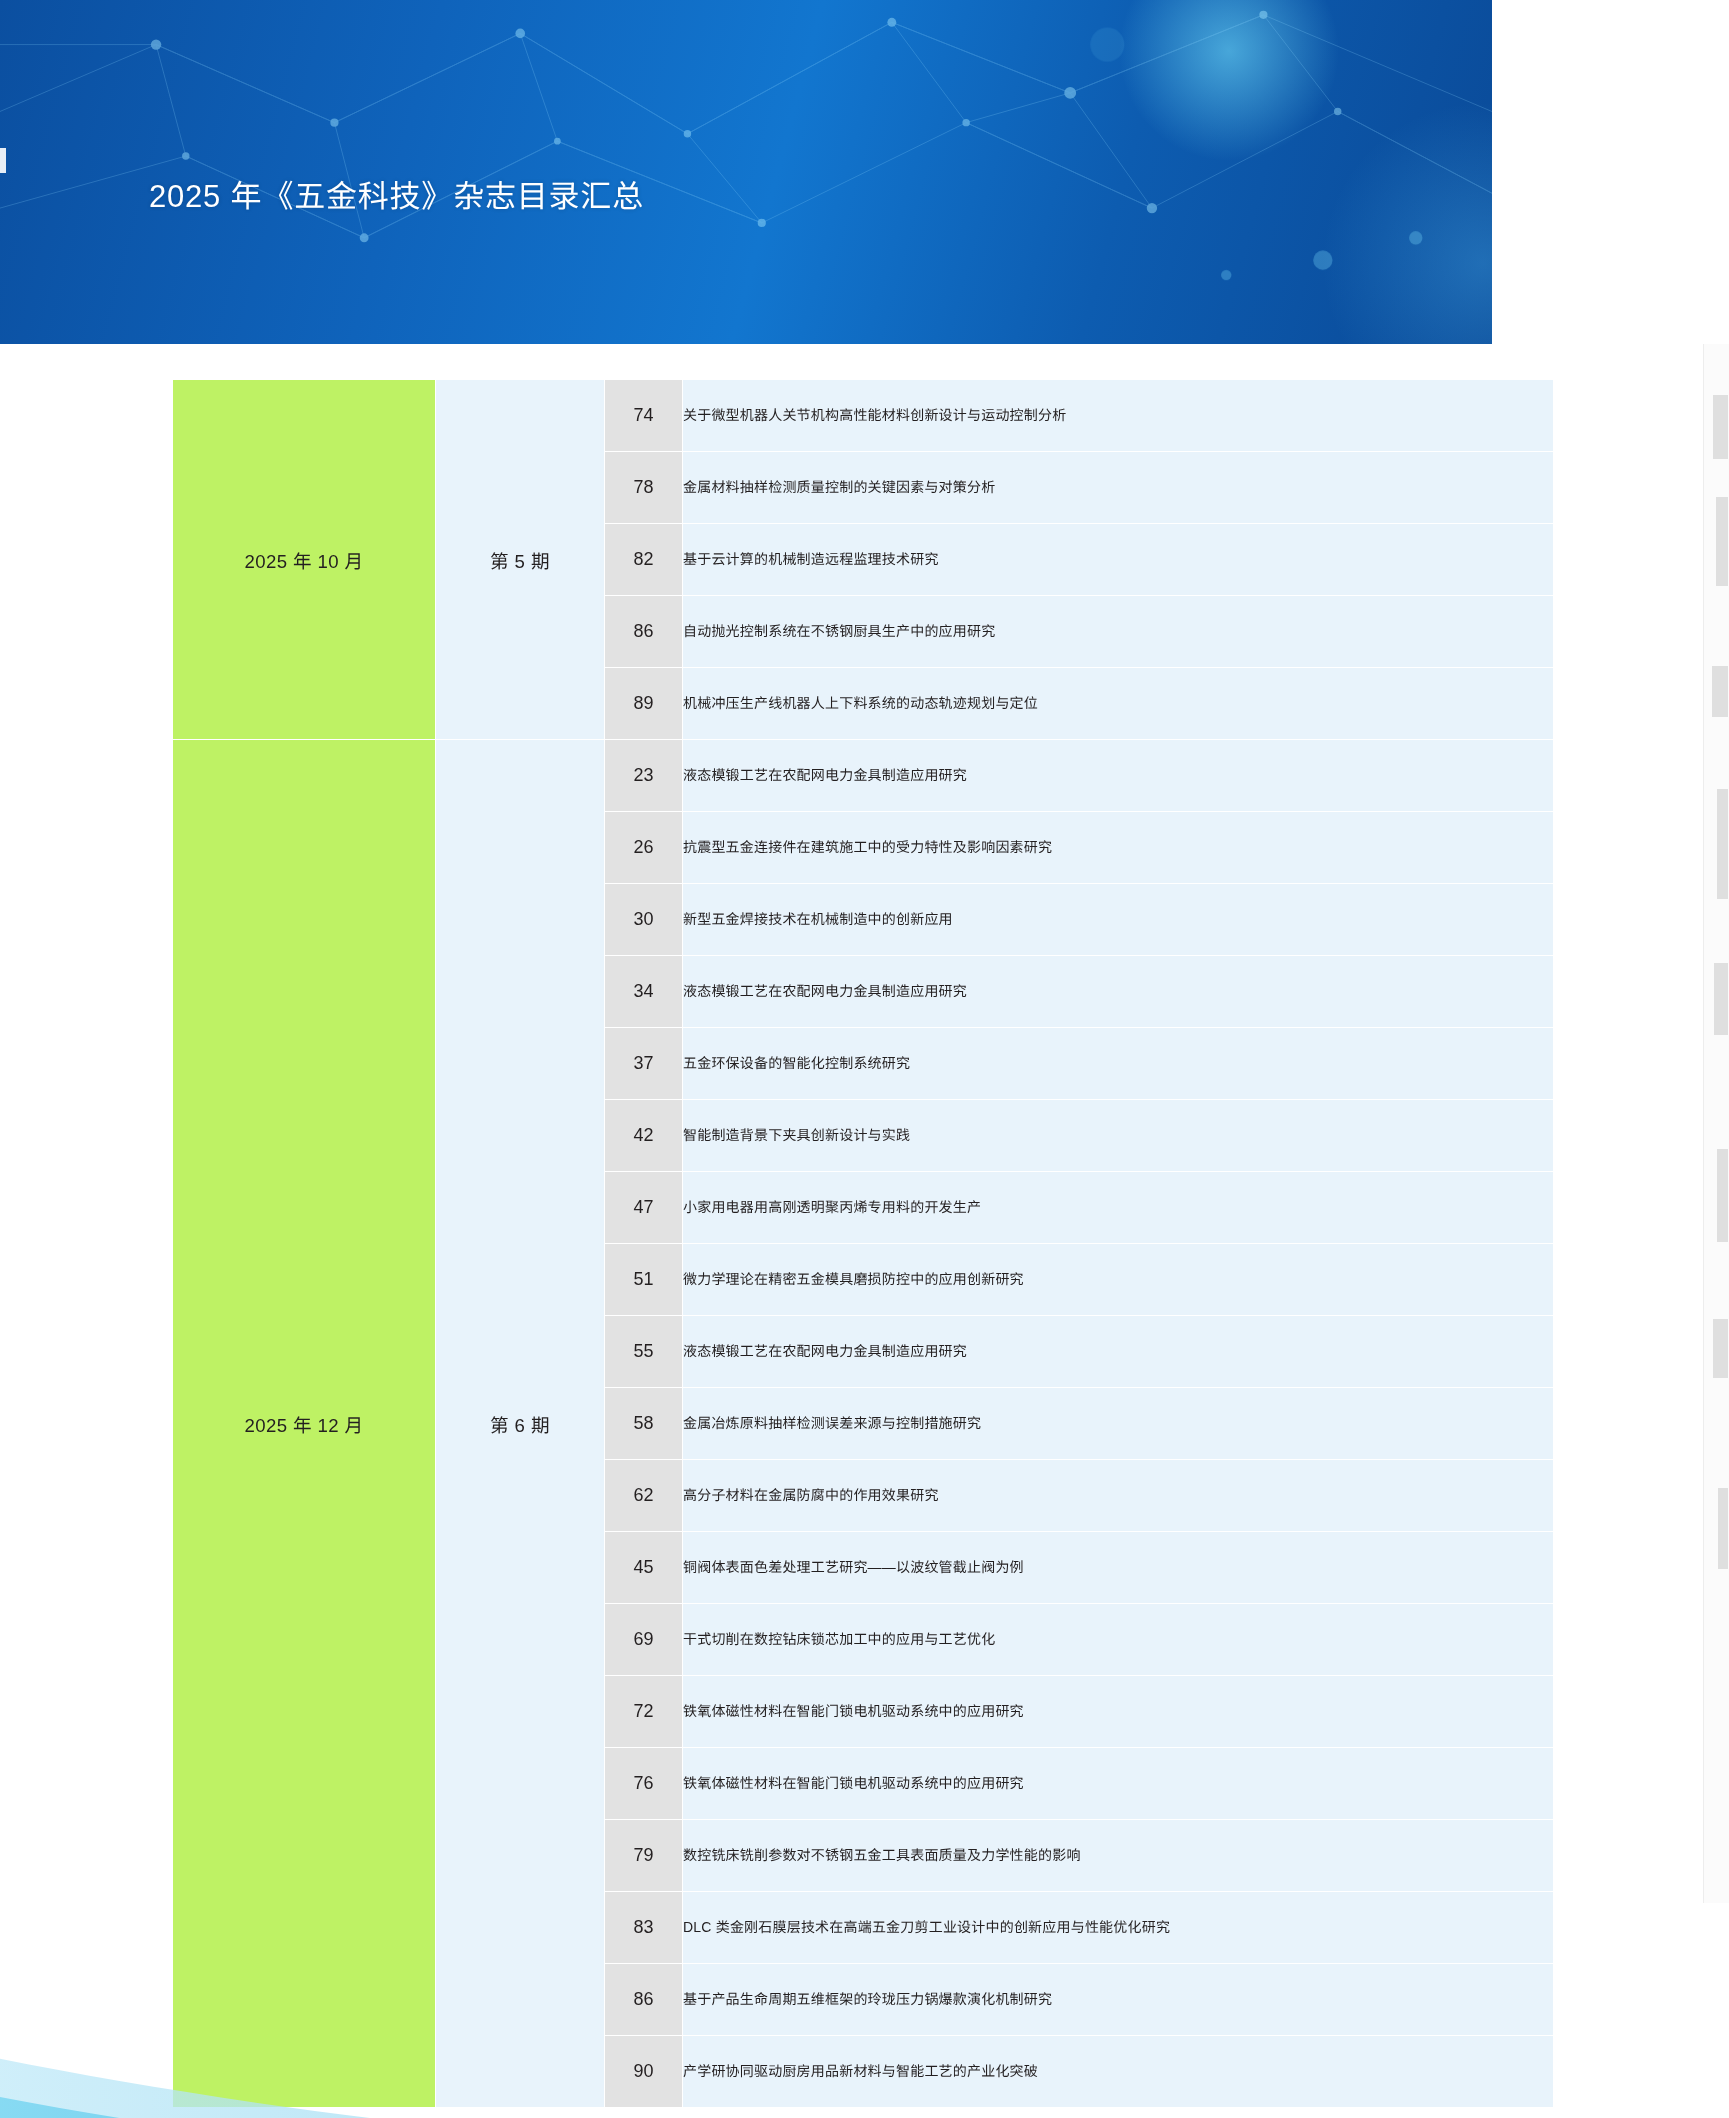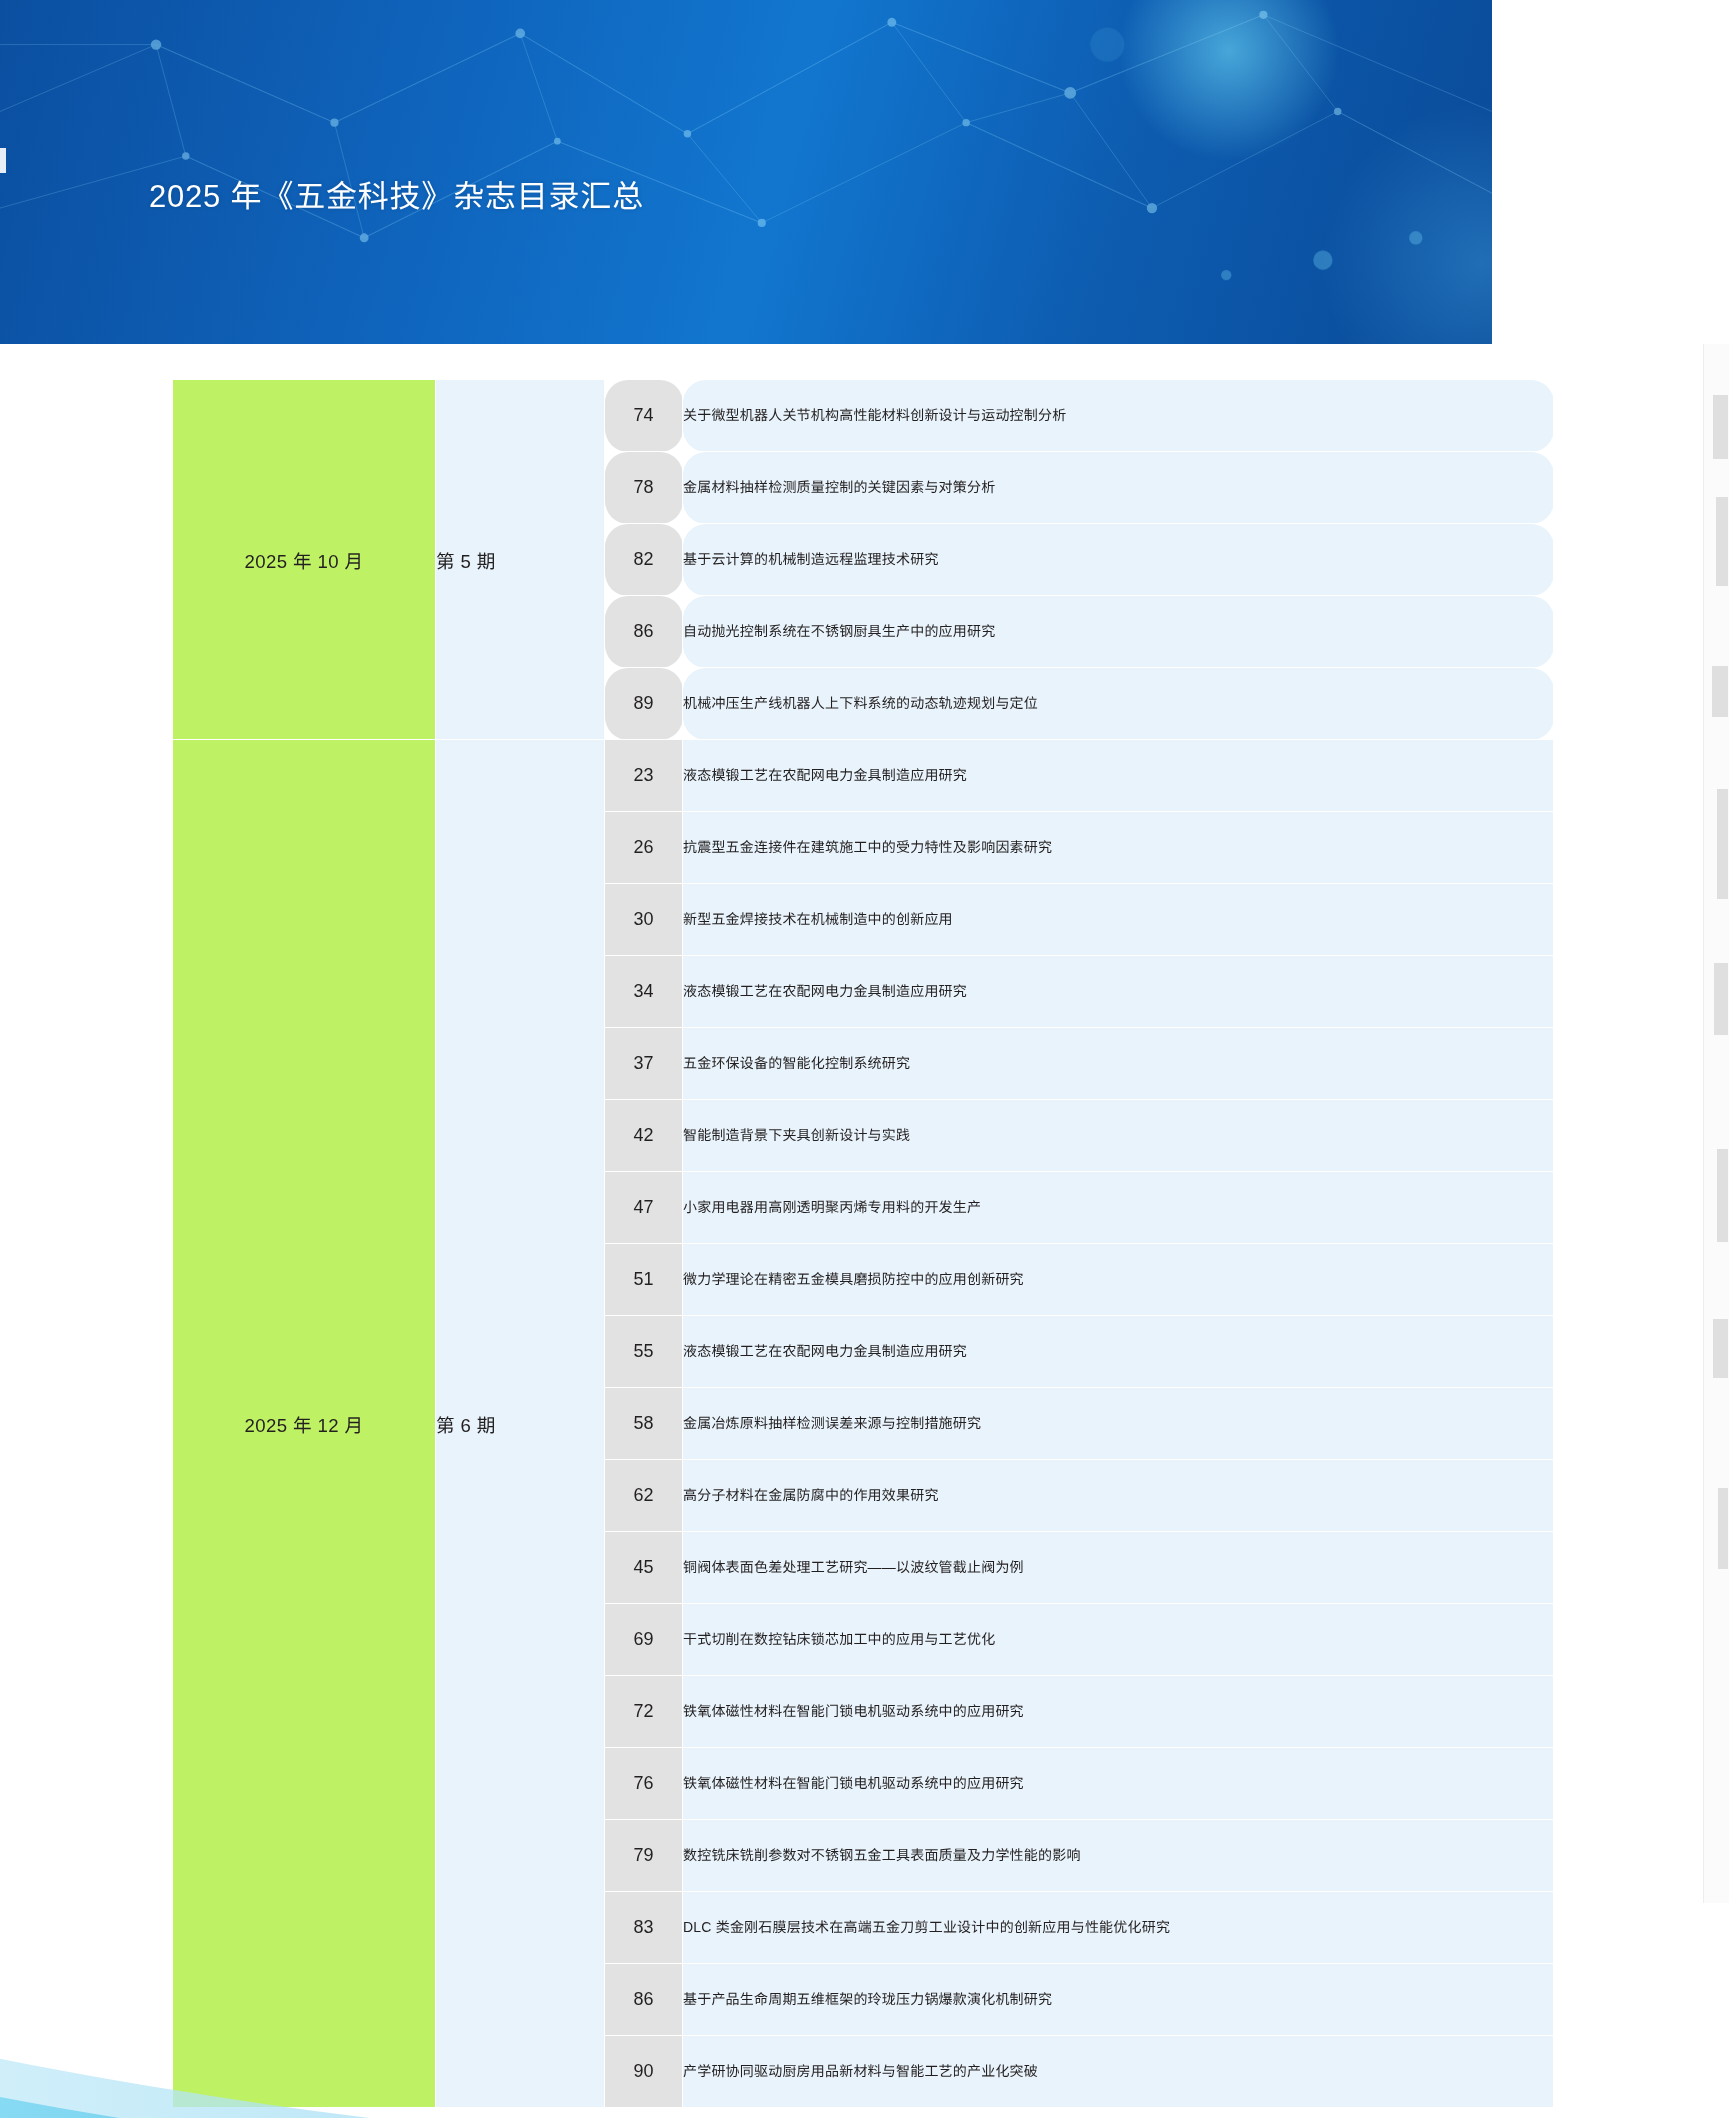--- a/index.html
+++ b/index.html
@@ -107,41 +107,42 @@
 
   td.date-cell {
     background: #bef264;
     text-align: center;
     font-size: 18.6px;
     color: #231f20;
     letter-spacing: 0.4px;
   }
   td.issue-cell {
     background: #e8f3fb;
+    text-align: center;
     font-size: 18.6px;
     color: #231f20;
     letter-spacing: 0.4px;
   }
   td.page-cell {
     background: #e2e2e2;
     text-align: center;
     font-size: 18px;
     color: #231f20;
     height: 71px;
   }
   td.title-cell {
     background: #e8f3fb;
     font-size: 14px;
     color: #231f20;
     padding: 4.2px 12px 4.2px 14.4px;
     line-height: 1.32;
     letter-spacing: 0.2px;
   }
   tr.tall td.page-cell,
-  tr.tall td.title-cell { height: 71px; border-radius: 23px; }
+  tr.tall td.title-cell { height: 71px; }
 
   
   .footer-art {
     position: absolute;
     left: 0;
     bottom: 0;
     width: 1730px;
     height: 322px;
     overflow: hidden;
   }

